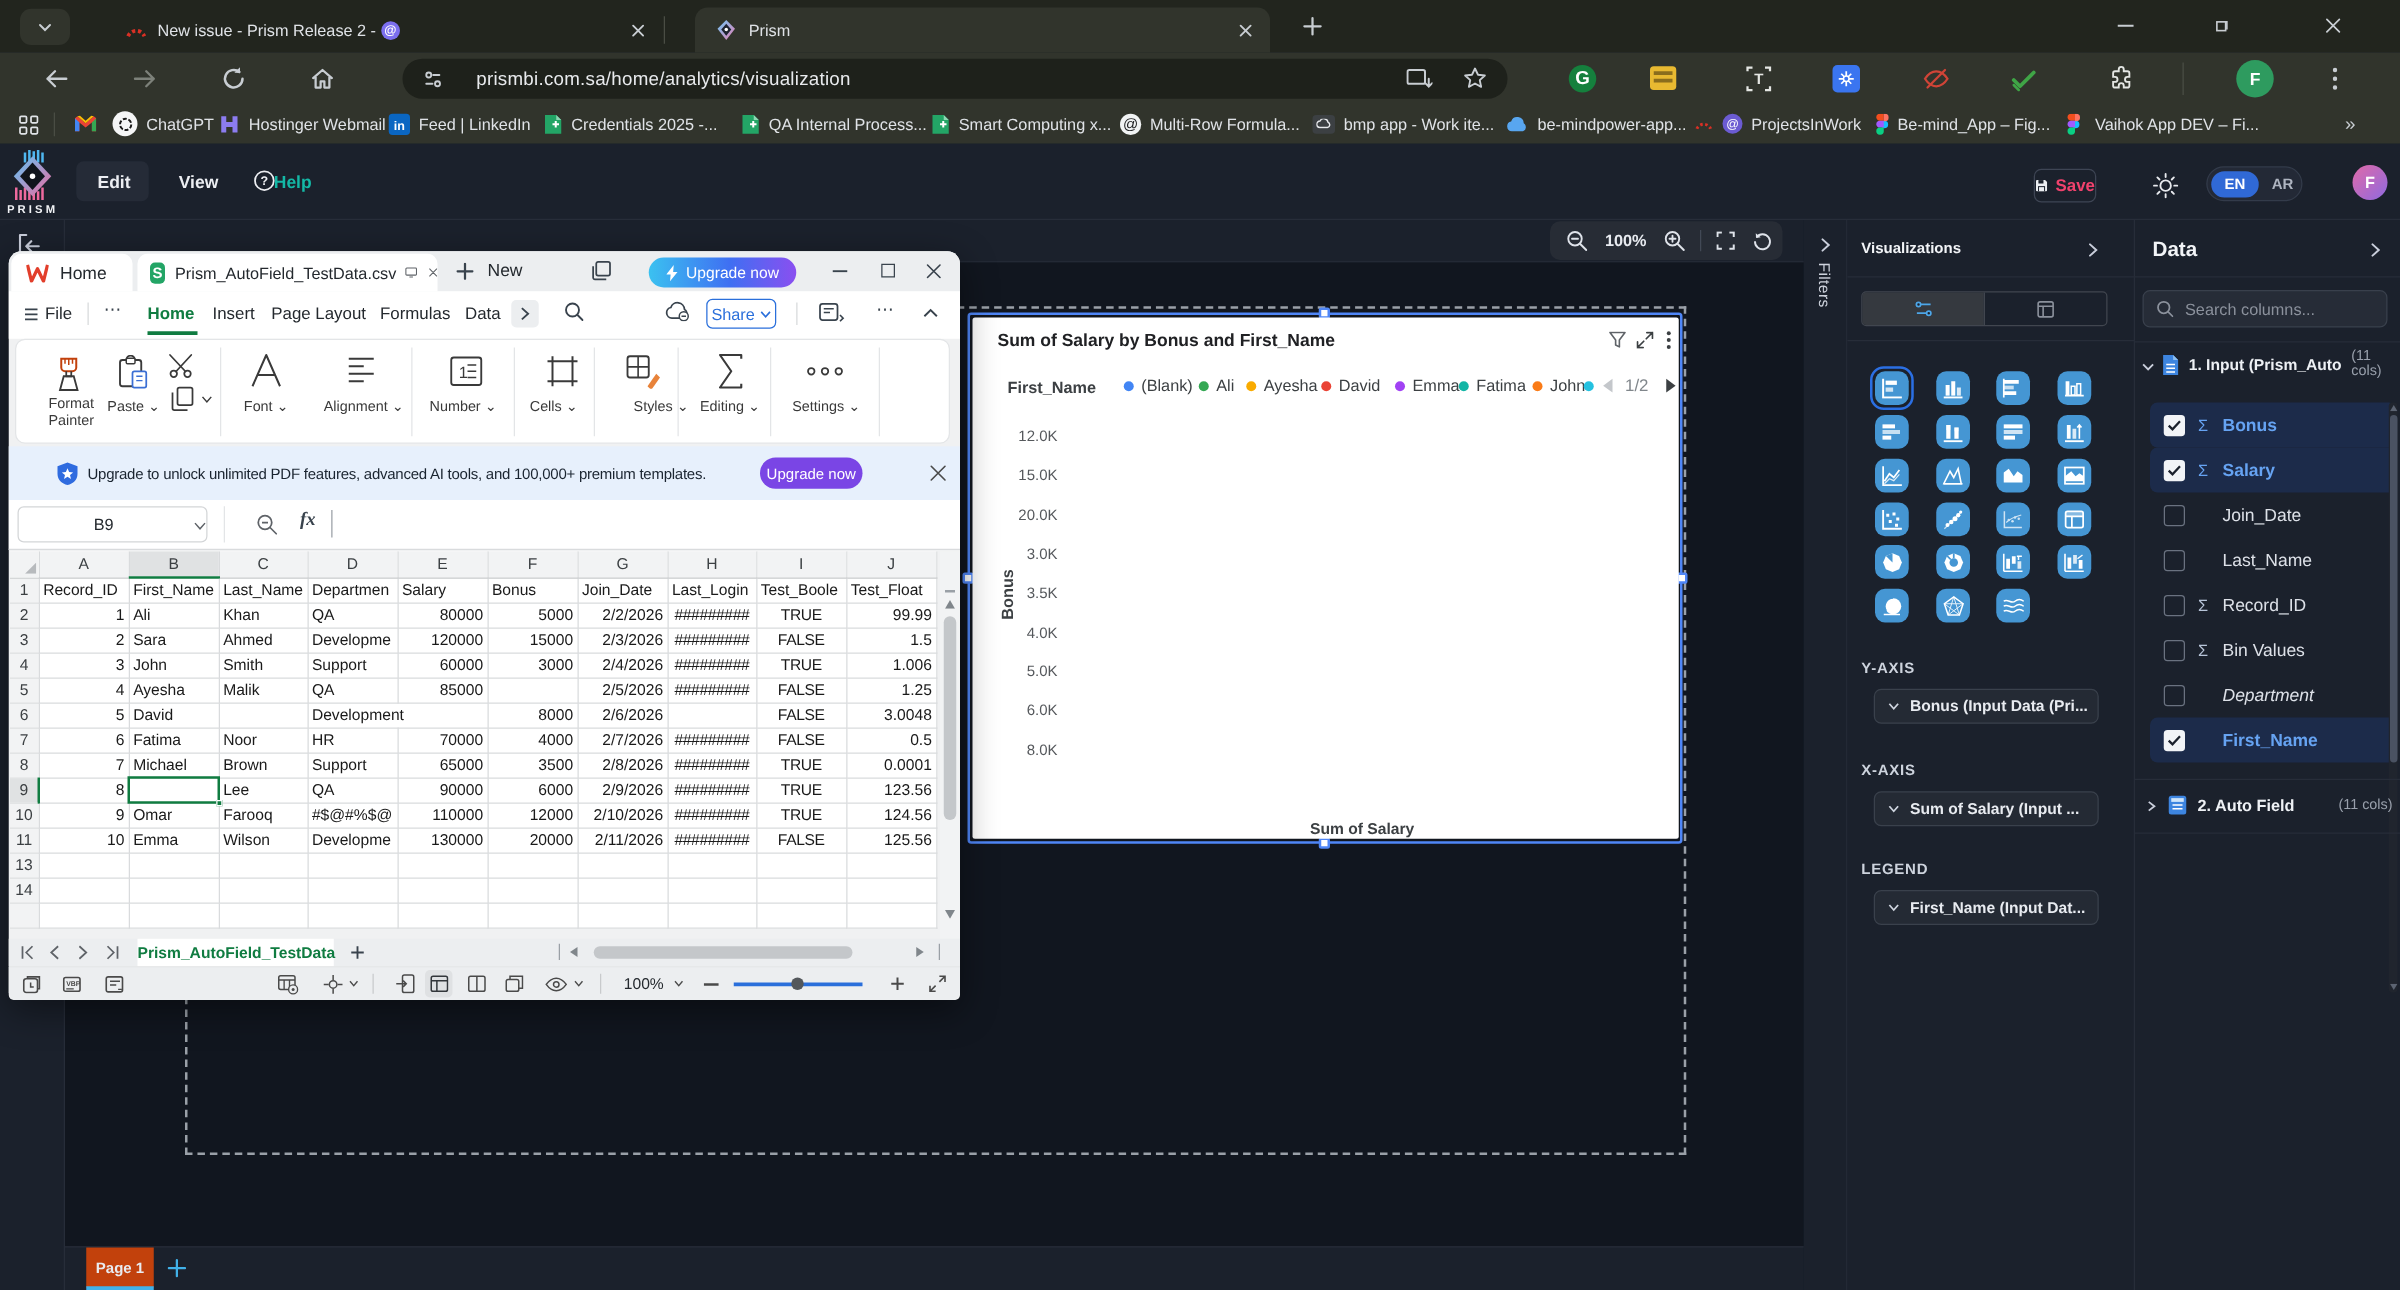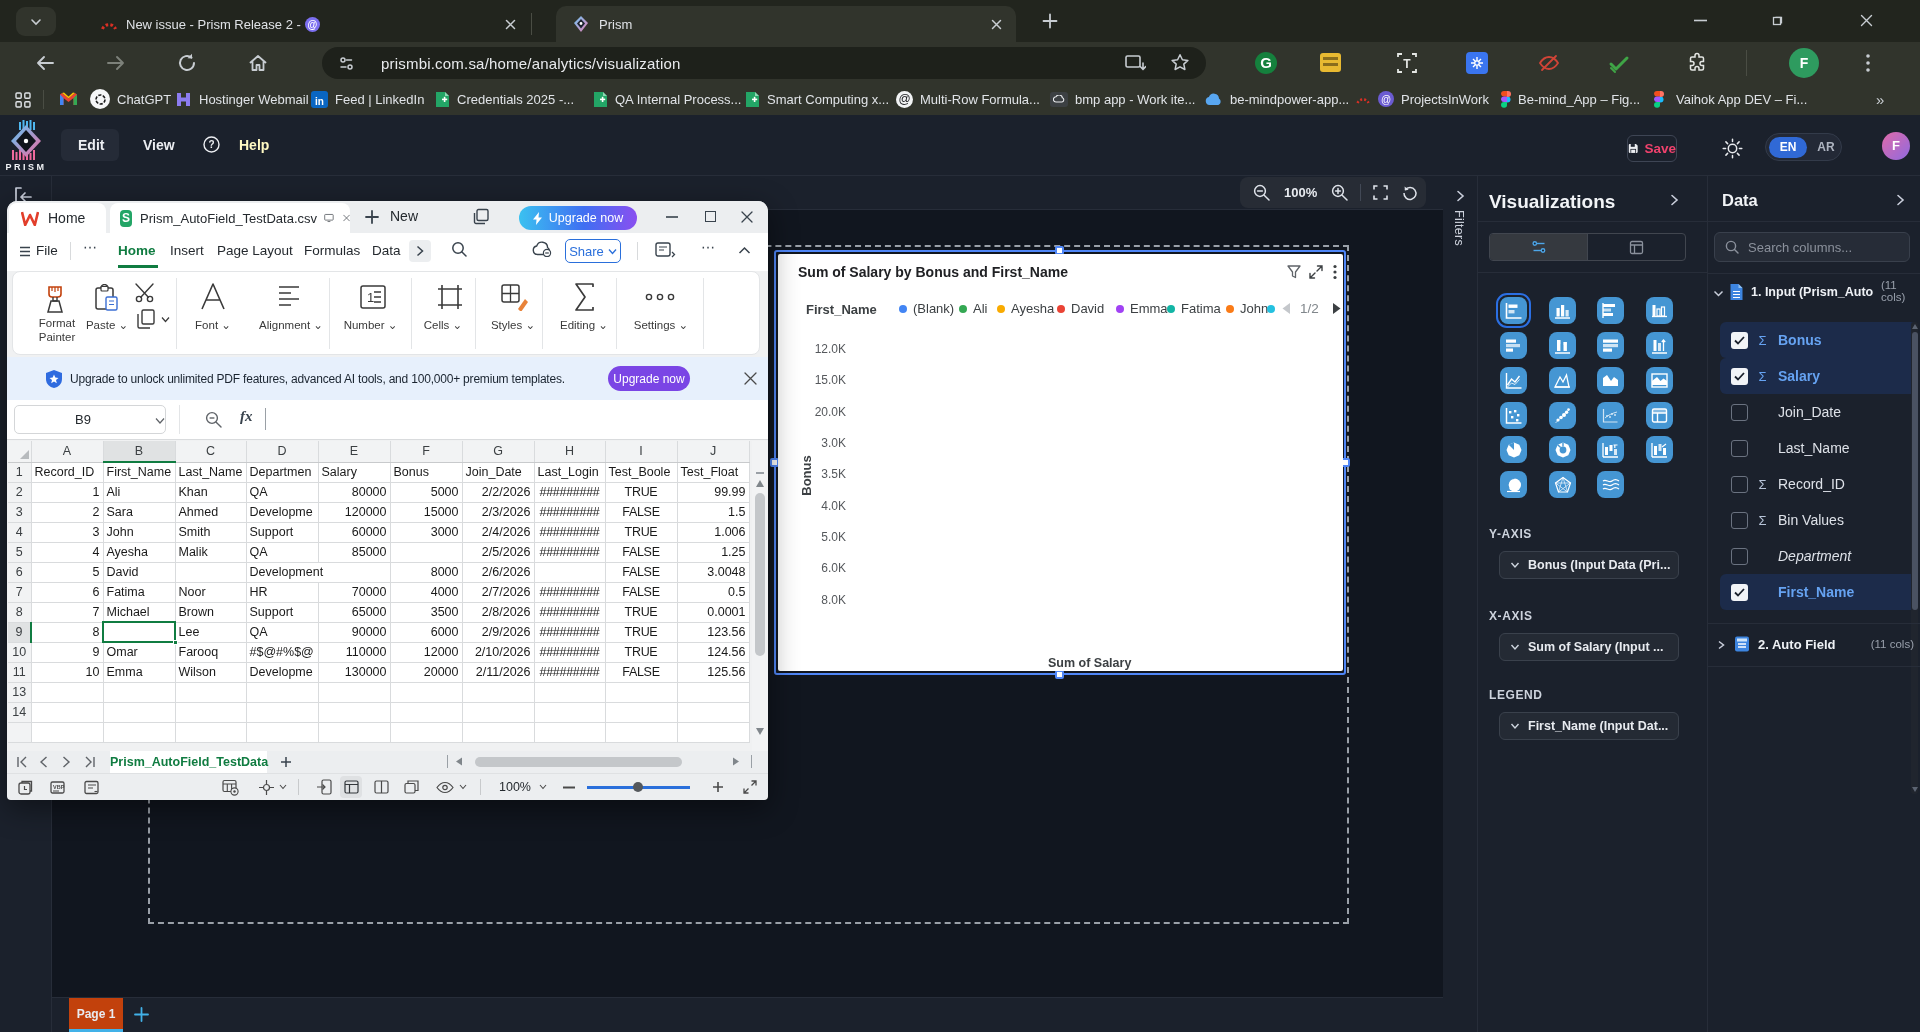--- a/index.html
+++ b/index.html
@@ -325,21 +325,21 @@
       <circle cx="20" cy="21" r="2.2" fill="#fff"></circle>
       <text x="20" y="50" text-anchor="middle" font-size="9" letter-spacing="2.5" fill="#f0f2f5" font-weight="bold" font-family="Liberation Sans">PRISM</text>
     </svg>
     <div class="abs" style="left:61px; top:14px; width:58px; height:32px; background:#252b37; border-radius:6px;"></div>
     <span class="abs" style="left:78px; top:22px; font-size:14px; color:#eceef2; font-weight:bold;">Edit</span>
     <span class="abs" style="left:143px; top:22px; font-size:14px; color:#eceef2; font-weight:bold;">View</span>
     <svg class="abs" style="left:203px; top:21px;" width="17" height="17" viewBox="0 0 17 17">
         <circle cx="8.5" cy="8.5" r="7.5" stroke="#eceef2" stroke-width="1.4" fill="none"></circle>
         <text x="8.5" y="12" text-anchor="middle" font-size="10" font-weight="bold" fill="#eceef2" font-family="Liberation Sans">?</text>
       </svg>
-    <span class="abs" style="left:239px; top:22px; font-size:14px; color:#fef9c3; font-weight:bold;">Help</span>
+    <span class="abs" style="left:219px; top:22px; font-size:14px; color:#14b8a6; font-weight:bold;">Help</span>
     <div class="abs" style="left:1627px; top:20px; width:50px; height:27px; border:1px solid #3e4554; border-radius:6px; display:flex; align-items:center; justify-content:center; gap:6px;">
       <svg width="13" height="13" viewBox="0 0 13 13">
           <path d="M1 2a1 1 0 0 1 1-1h8l2 2v8a1 1 0 0 1-1 1H2a1 1 0 0 1-1-1z" fill="#eceef2"></path>
           <rect x="3.4" y="1" width="5" height="3.4" fill="#1b212c"></rect>
           <rect x="3" y="7" width="7" height="5" fill="#1b212c"></rect>
           <rect x="4" y="8" width="5" height="4" fill="#eceef2"></rect>
         </svg>
       <span style="font-size:13.5px; color:#f0426d; font-weight:bold;">Save</span>
     </div>
     <svg class="abs" style="left:1722px; top:23px;" width="21" height="21" viewBox="0 0 21 21">
@@ -394,21 +394,21 @@
       </svg>
   </div>
 
   <div id="filters" class="abs">
     <svg class="abs" style="left:11px; top:14px;" width="12" height="12" viewBox="0 0 12 12">
         <path d="M4 1.5l5 4.5-5 4.5" stroke="#c9cedb" stroke-width="1.6" fill="none" stroke-linecap="round"></path>
       </svg>
     <div class="abs" style="left:9px; top:34px; writing-mode:vertical-rl; font-size:12.5px; color:#ced3dd; letter-spacing:.3px;">Filters</div>
   </div>
   <div id="vispanel" class="abs">
-    <span class="abs" style="left:11px; top:15px; font-size:19px; font-weight:bold; color:#f2f4f7;">Visualizations</span>
+    <span class="abs" style="left:11px; top:15px; font-size:12px; font-weight:bold; color:#f2f4f7;">Visualizations</span>
     <svg class="abs" style="left:190px; top:18px;" width="12" height="12" viewBox="0 0 12 12">
         <path d="M4 1.5l5 4.5-5 4.5" stroke="#c9cedb" stroke-width="1.6" fill="none" stroke-linecap="round"></path>
       </svg>
     <div class="abs" style="left:0; top:45px; width:230px; height:1px; background:#272d39;"></div>
     <div class="abs" style="left:11px; top:57px; width:197px; height:28px; border:1px solid #41464f; border-radius:4px; display:flex;">
       <div style="width:50%; background:#35393f; border-radius:3px 0 0 3px; display:flex; align-items:center; justify-content:center;">
         <svg width="16" height="16" viewBox="0 0 16 16">
             <g stroke="#4da6e8" stroke-width="1.4" fill="none">
               <path d="M5.5 4.5h8"></path>
               <path d="M2.5 11.5h8"></path>
@@ -923,21 +923,21 @@
       <div class="abs" style="left:310px; top:46px; width:95px; text-align:center; font-size:11.5px; color:#3a3a3a;">Number ⌄</div>
       <svg class="abs" style="left:423px; top:11px;" width="28" height="28" viewBox="0 0 28 28">
           <path d="M6 2v24M22 2v24M2 6h24M2 22h24" stroke="#3a3a3a" stroke-width="1.6"></path>
         </svg>
       <div class="abs" style="left:395px; top:46px; width:70px; text-align:center; font-size:11.5px; color:#3a3a3a;">Cells ⌄</div>
       <svg class="abs" style="left:487px; top:11px;" width="30" height="28" viewBox="0 0 30 28">
           <rect x="2" y="2" width="17" height="17" rx="2" stroke="#3a3a3a" stroke-width="1.5" fill="none"></rect>
           <path d="M2 10.5h17M10.5 2v17" stroke="#3a3a3a" stroke-width="1.3"></path>
           <path d="M18 26l7-10 3 3-7 10z" fill="#e8833a"></path>
         </svg>
-      <div class="abs" style="left:462px; top:46px; width:76px; text-align:center; font-size:11.5px; color:#3a3a3a;">Styles ⌄</div>
+      <div class="abs" style="left:462px; top:46px; width:76px; text-align:right; font-size:11.5px; color:#3a3a3a;">Styles ⌄</div>
       <svg class="abs" style="left:558px; top:9px;" width="26" height="32" viewBox="0 0 26 32">
           <path d="M22 6V3H5l9 13-9 13h17v-3" stroke="#3a3a3a" stroke-width="1.7" fill="none" stroke-linejoin="round"></path>
         </svg>
       <div class="abs" style="left:529px; top:46px; width:84px; text-align:center; font-size:11.5px; color:#3a3a3a;">Editing ⌄</div>
       <svg class="abs" style="left:630px; top:18px;" width="34" height="14" viewBox="0 0 34 14">
           <circle cx="6" cy="7" r="2.6" stroke="#3a3a3a" stroke-width="1.4" fill="none"></circle>
           <circle cx="17" cy="7" r="2.6" stroke="#3a3a3a" stroke-width="1.4" fill="none"></circle>
           <circle cx="28" cy="7" r="2.6" stroke="#3a3a3a" stroke-width="1.4" fill="none"></circle>
         </svg>
       <div class="abs" style="left:603px; top:46px; width:90px; text-align:center; font-size:11.5px; color:#3a3a3a;">Settings ⌄</div>

